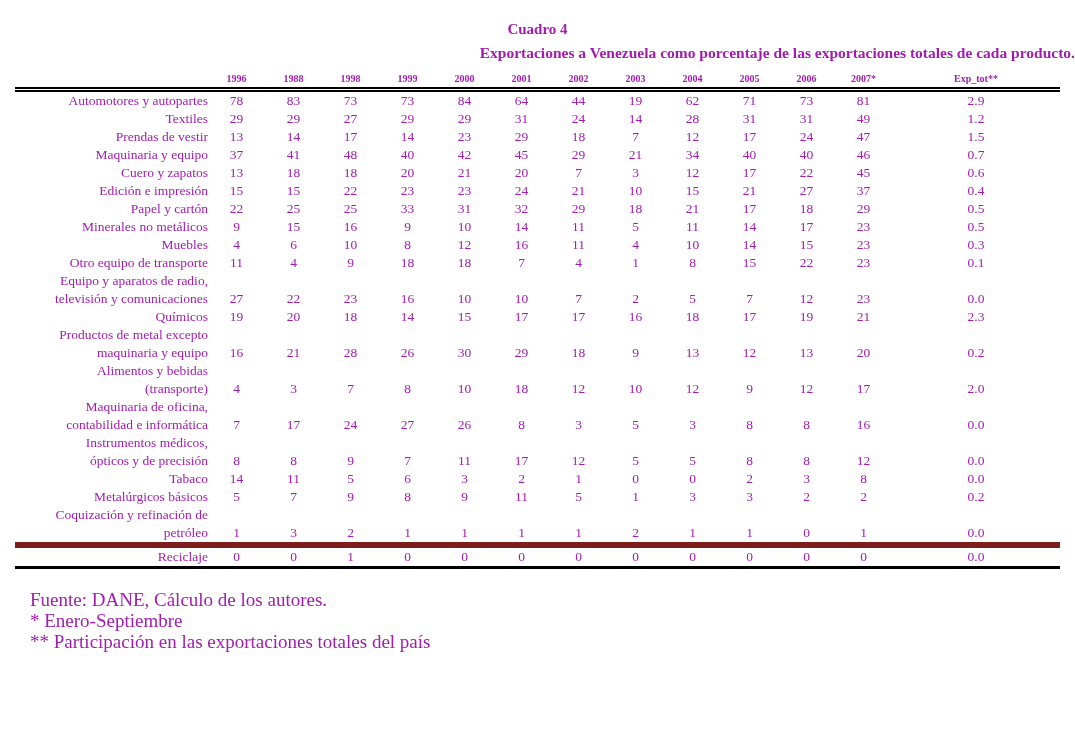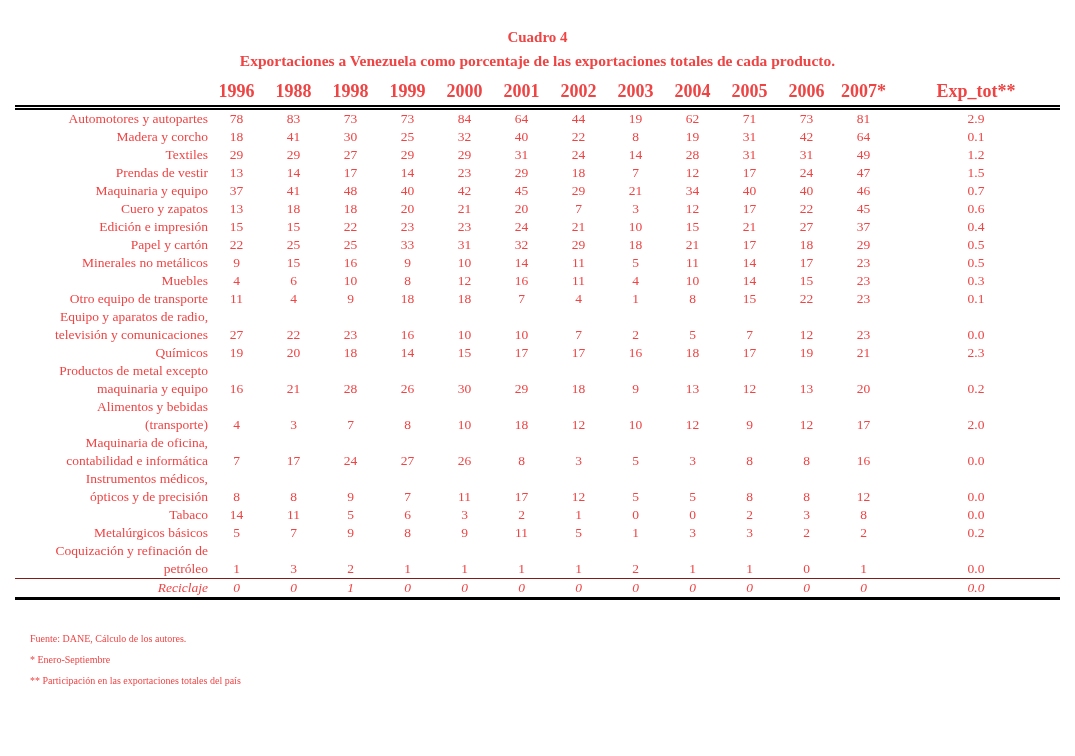--- a/index.html
+++ b/index.html
@@ -1,75 +1,75 @@
 <!DOCTYPE html>
 <html><head>
 <meta charset="utf-8">
 <style>
   html, body { margin: 0; padding: 0; background: #ffffff; }
   .page {
     width: 1075px;
     height: 756px;
     background: #ffffff;
-    color: #ef4444;
+    color: #a21caf;
     font-family: "Liberation Serif", serif;
     position: relative;
     box-sizing: border-box;
-    padding-top: 28px;
+    padding-top: 20px;
     overflow: hidden;
   }
   .caption-number {
     text-align: center;
     font-weight: bold;
     font-size: 15px;
     line-height: 18px;
   }
   .caption-title {
-    text-align: center;
+    text-align: right;
     font-weight: bold;
     font-size: 15.5px;
     line-height: 20px;
     margin-top: 5px;
   }
   table.data-table {
     border-collapse: collapse;
     table-layout: fixed;
     width: 1045px;
     margin-left: 15px;
     margin-top: 4px;
     border-bottom: 3px solid #000000;
   }
   table.data-table col.c-product { width: 193px; }
   table.data-table col.c-year    { width: 57px; }
   table.data-table col.c-exp     { width: 168px; }
   thead th {
     font-weight: bold;
-    font-size: 18px;
+    font-size: 10px;
     text-align: center;
     padding: 6px 0 3px 0;
     border-bottom: 5px double #000000;
   }
   thead th.h-product { text-align: left; }
   tbody td {
     font-size: 13.5px;
     line-height: 18px;
     padding: 0;
     vertical-align: bottom;
   }
   tbody td.num { text-align: center; }
   tbody td.product {
     text-align: right;
     white-space: pre-line;
     padding-left: 3px;
   }
-  tbody tr.last-row td { border-top: 1px solid #7f1d1d; font-style: italic; }
+  tbody tr.last-row td { border-top: 6px solid #7f1d1d; }
   .footnotes {
     margin-left: 30px;
-    margin-top: 28px;
-    font-size: 10px;
+    margin-top: 20px;
+    font-size: 19px;
     line-height: 21px;
   }
 </style>
 </head>
 <body>
 
 <div class="page">
 
   <div class="caption-number">Cuadro 4</div>
 
@@ -121,36 +121,20 @@
           <td class="num">64</td>
           <td class="num">44</td>
           <td class="num">19</td>
           <td class="num">62</td>
           <td class="num">71</td>
           <td class="num">73</td>
           <td class="num">81</td>
           <td class="num">2.9</td>
         </tr>
         <tr>
-          <td class="product">Madera y corcho</td>
-          <td class="num">18</td>
-          <td class="num">41</td>
-          <td class="num">30</td>
-          <td class="num">25</td>
-          <td class="num">32</td>
-          <td class="num">40</td>
-          <td class="num">22</td>
-          <td class="num">8</td>
-          <td class="num">19</td>
-          <td class="num">31</td>
-          <td class="num">42</td>
-          <td class="num">64</td>
-          <td class="num">0.1</td>
-        </tr>
-        <tr>
           <td class="product">Textiles</td>
           <td class="num">29</td>
           <td class="num">29</td>
           <td class="num">27</td>
           <td class="num">29</td>
           <td class="num">29</td>
           <td class="num">31</td>
           <td class="num">24</td>
           <td class="num">14</td>
           <td class="num">28</td>

